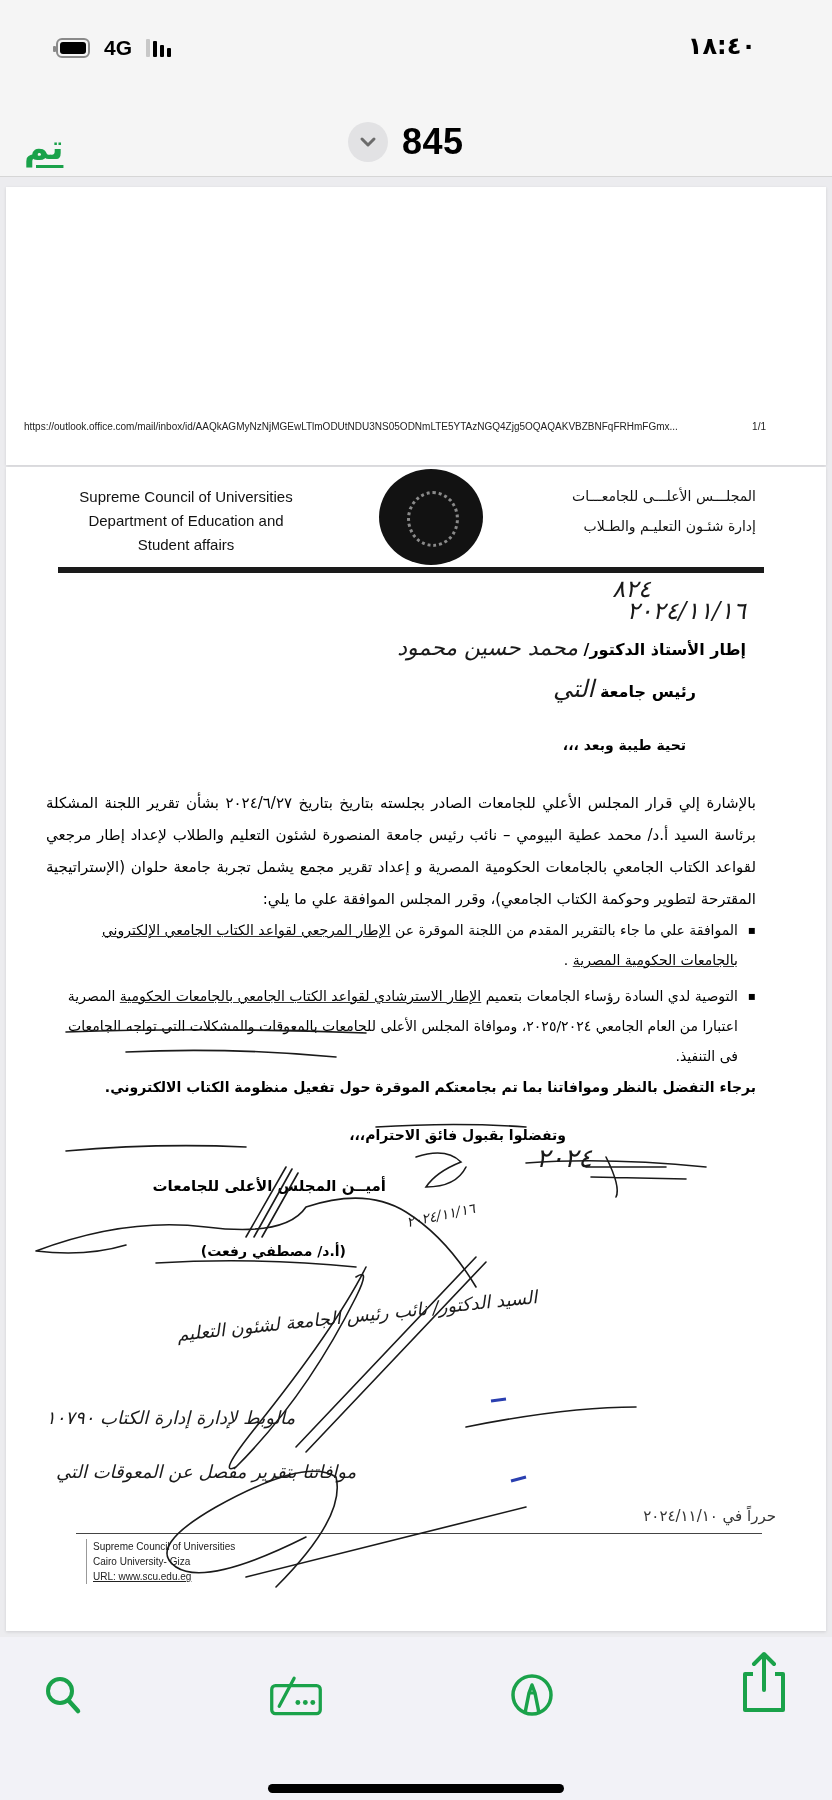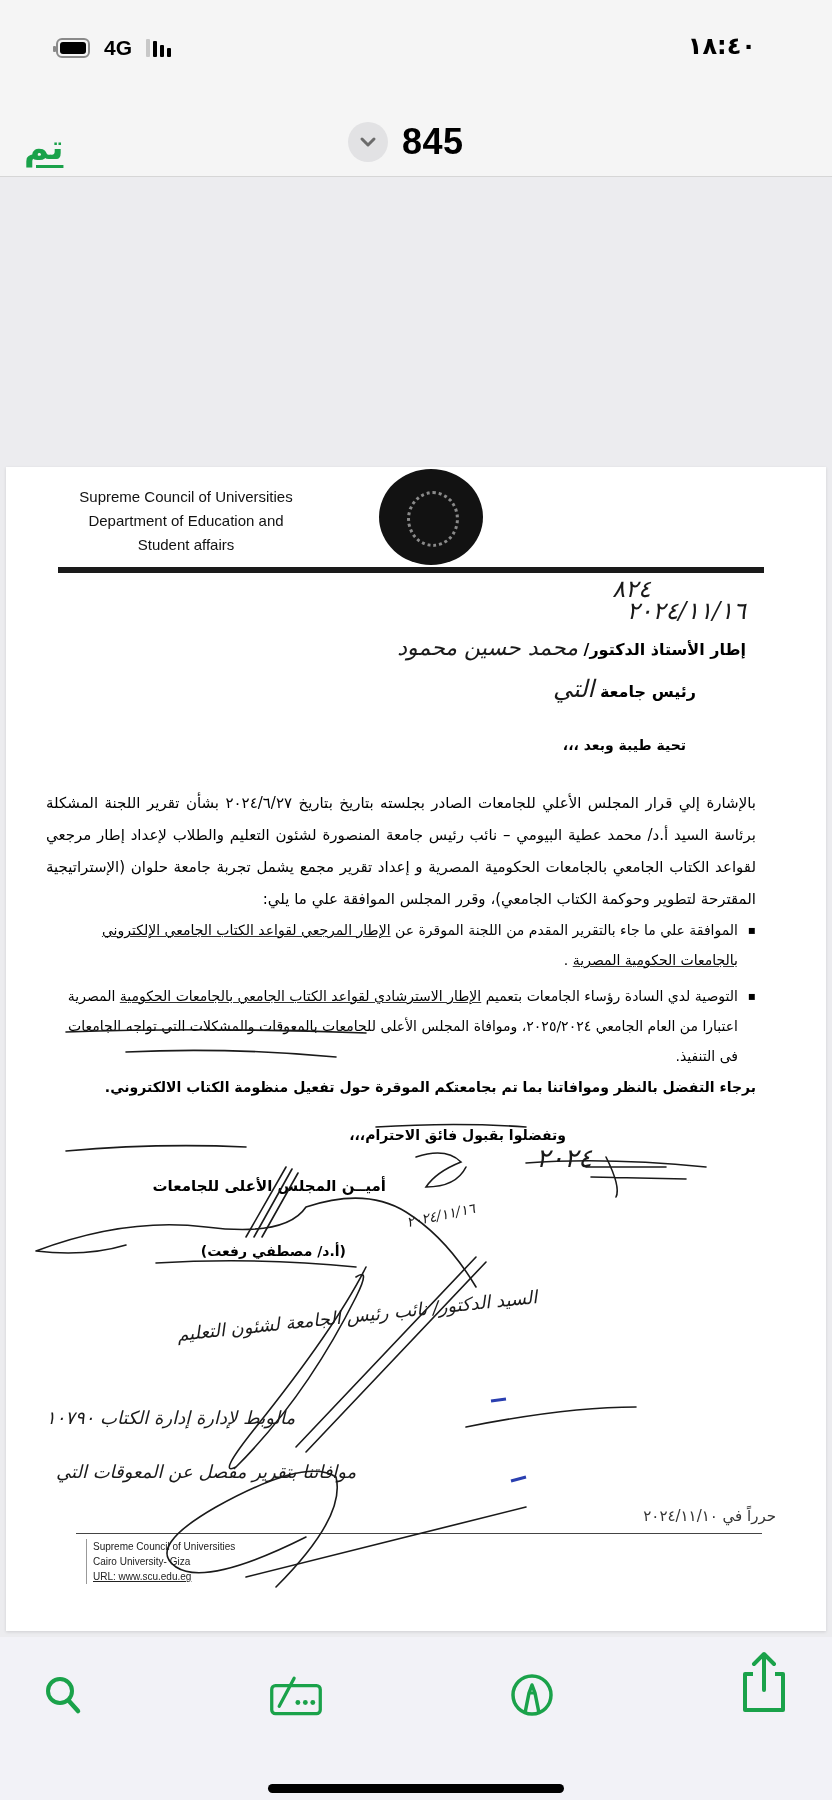--- a/index.html
+++ b/index.html
@@ -113,29 +113,37 @@
       <svg width="18" height="12" viewBox="0 0 18 12">
           <path d="M3 3 L9 9 L15 3" fill="none" stroke="#6b6b6b" stroke-width="3" stroke-linecap="round" stroke-linejoin="round"></path>
         </svg>
     </div>
     <div class="page-title">845</div>
   </div>
 </div>
 
 <div class="viewer">
 
+  <div class="page page1">
+    <div class="url-line">https://outlook.office.com/mail/inbox/id/AAQkAGMyNzNjMGEwLTlmODUtNDU3NS05ODNmLTE5YTAzNGQ4Zjg5OQAQAKVBZBNFqFRHmFGmx...</div>
+    <div class="url-page">1/1</div>
+  </div>
 
   <div class="page page2">
 
     <div class="lh-en">
       <div>Supreme Council of Universities</div>
       <div>Department of Education and</div>
       <div>Student affairs</div>
     </div>
     <div class="lh-seal"></div>
+    <div class="lh-ar">
+      <div>المجلـــس الأعلـــى للجامعـــات</div>
+      <div>إدارة  شئـون التعليـم والطـلاب</div>
+    </div>
     <div class="lh-rule"></div>
 
     <div class="hand ref-no">٨٢٤</div>
     <div class="hand ref-date">٢٠٢٤/١١/١٦</div>
 
     <div class="addressee ar">
       <span>إطار الأستاذ الدكتور/</span>
       <span class="hand">محمد حسين محمود</span>
     </div>
     <div class="addressee2 ar">

